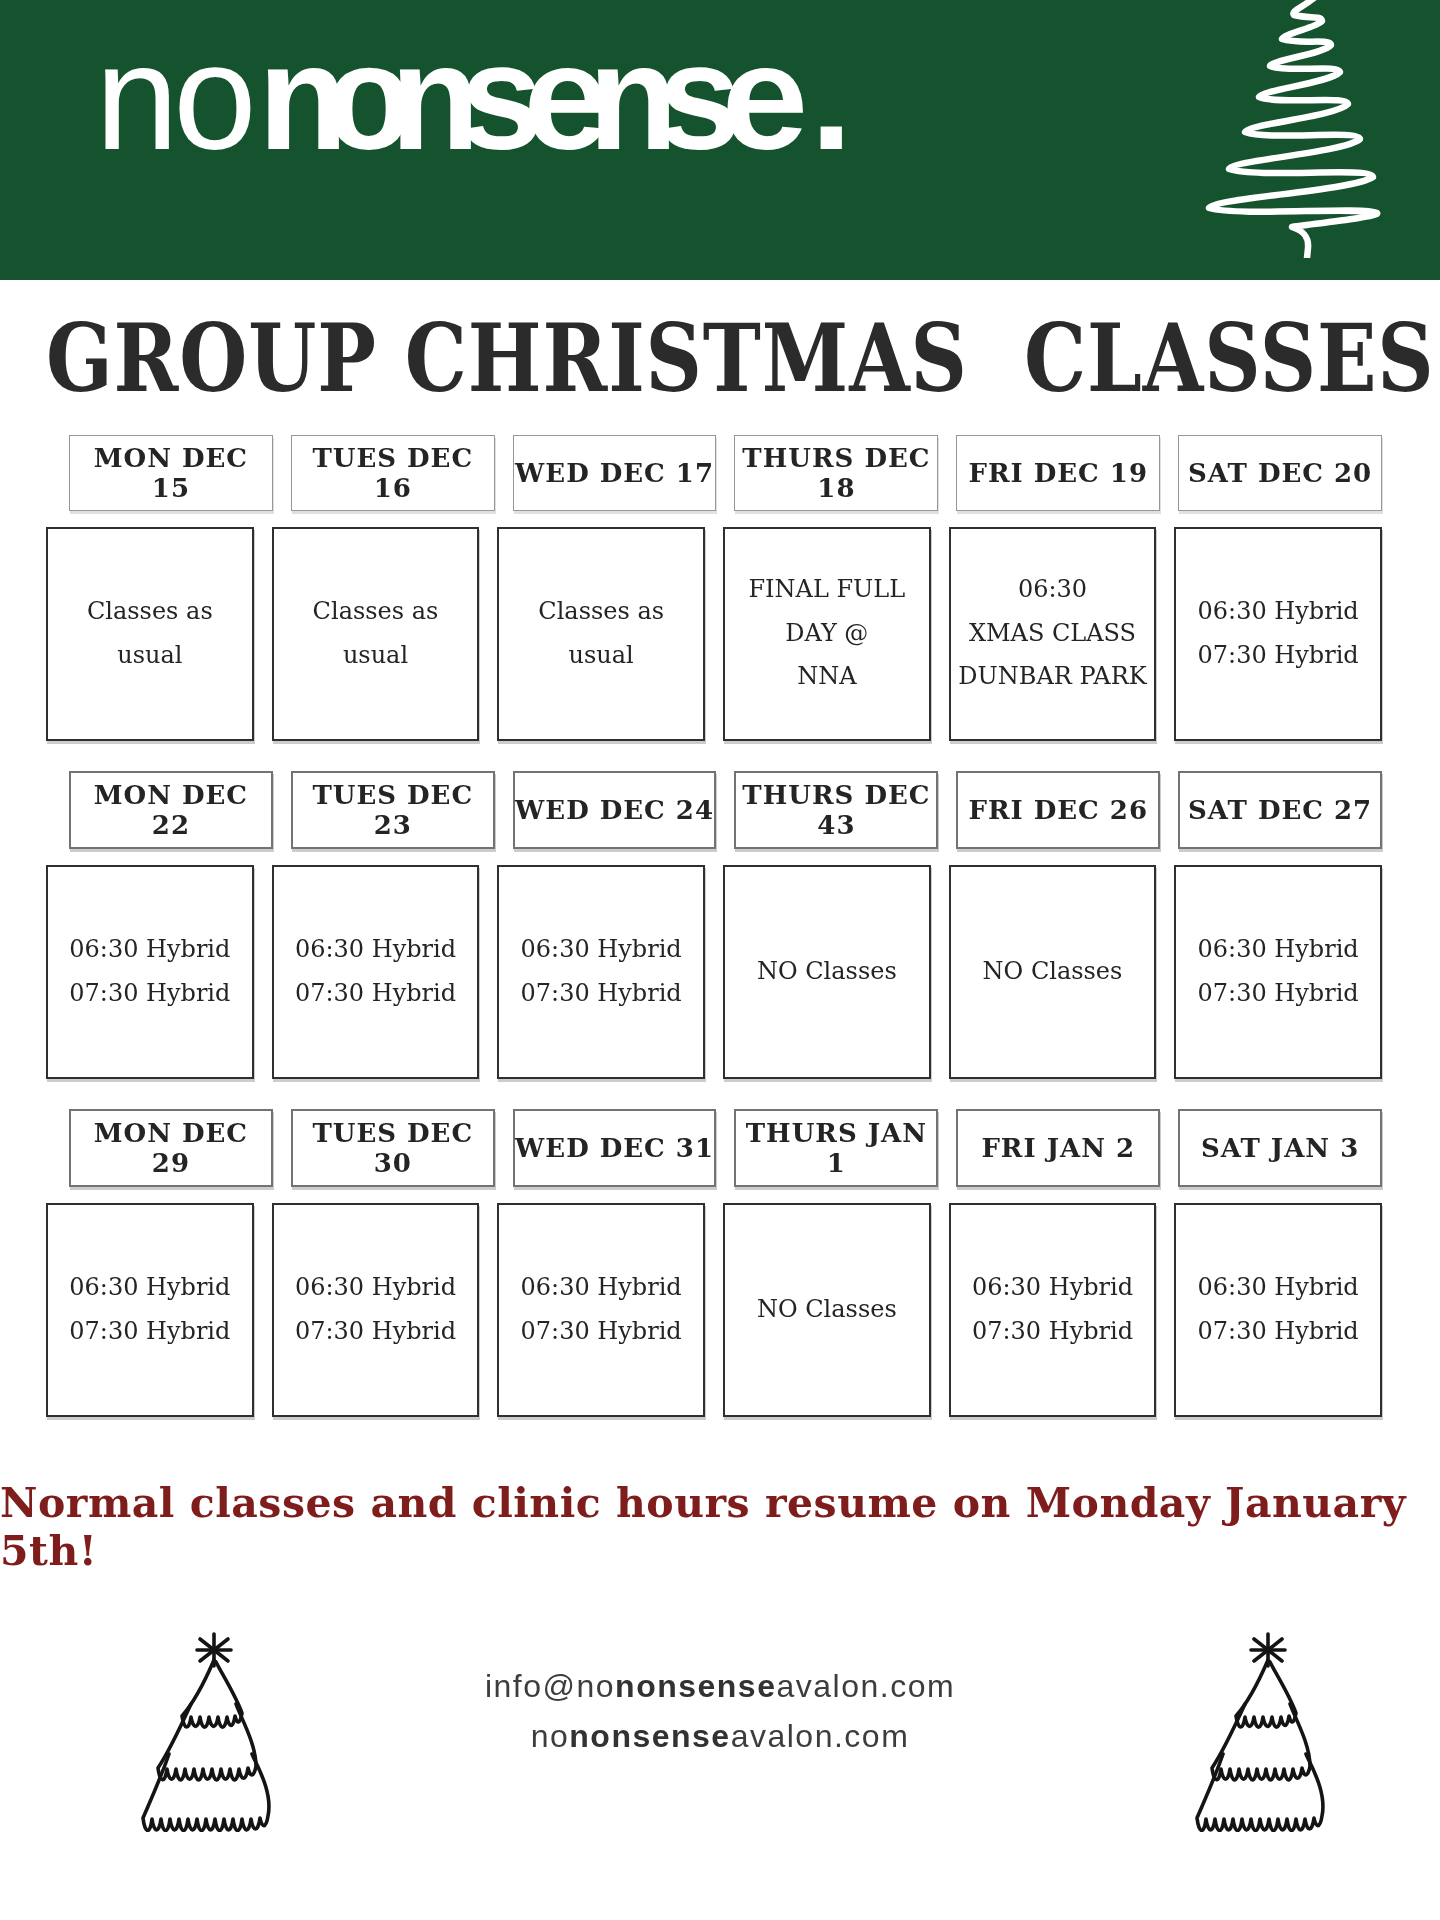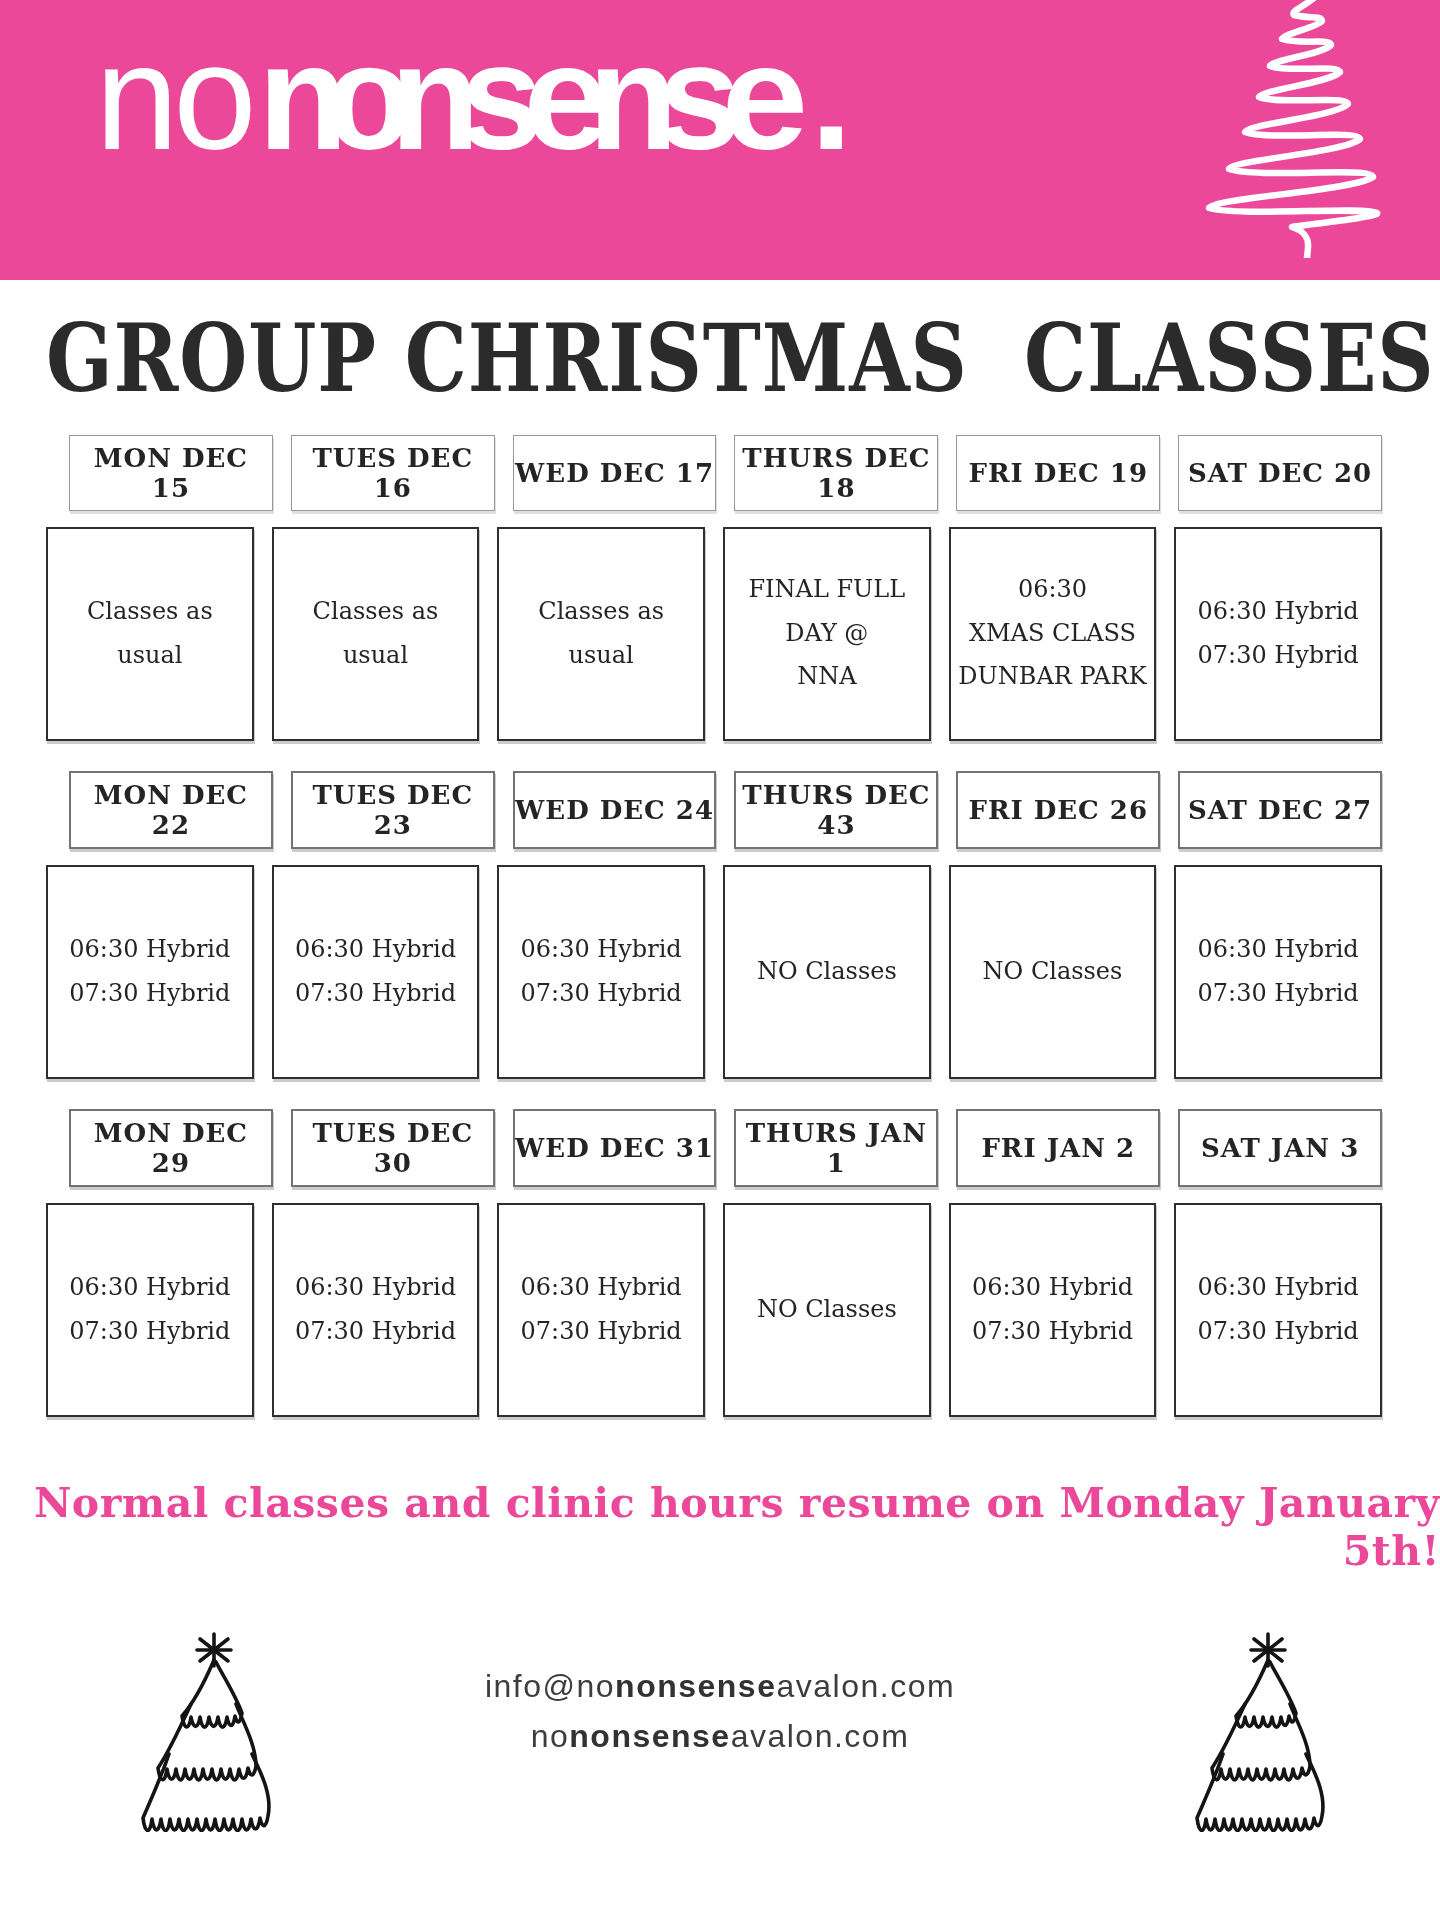--- a/index.html
+++ b/index.html
@@ -2,21 +2,21 @@
 <html><head>
 <meta charset="utf-8">
 <style>
   html,body{margin:0;padding:0;background:#e8e8e8;}
   .page{
     position:relative;width:1440px;height:1920px;background:#ffffff;
     margin:0 auto;overflow:hidden;font-family:"DejaVu Serif",serif;color:#262626;
   }
   
   .topbar{
-    position:relative;width:100%;height:280px;background:#ec4899;overflow:hidden;
+    position:relative;width:100%;height:280px;background:#14532d;overflow:hidden;
   }
   .logo{
     position:absolute;left:92px;top:34px;color:#ffffff;
     font-family:"Liberation Mono",monospace;font-size:150px;line-height:150px;
     white-space:nowrap;
   }
   .logo .logo-light{font-weight:400;letter-spacing:-12px;}
   .logo .logo-bold{font-weight:700;letter-spacing:-24px;margin-left:10px;}
   .scribble-tree{position:absolute;right:28px;top:-4px;}
   
@@ -40,22 +40,22 @@
   .week-1 .hcell{border:1px solid #979797;box-shadow:1px 3px 0 rgba(0,0,0,0.12);}
   .ccell{
     height:214px;background:#fff;border:2px solid #2f2f2f;
     box-shadow:1px 3px 0 rgba(0,0,0,0.20);
     display:flex;align-items:center;justify-content:center;
     font-size:24px;line-height:1.82;color:#242424;
     text-align:center;white-space:pre-line;padding:0 6px;box-sizing:border-box;
   }
   
   .notice{
-    margin-top:62px;text-align:right;font-size:41px;font-weight:700;
-    color:#ec4899;letter-spacing:0.5px;
+    margin-top:62px;text-align:left;font-size:41px;font-weight:700;
+    color:#7f1d1d;letter-spacing:0.5px;
   }
   
   .contact{
     margin-top:86px;text-align:center;
     font-family:"Liberation Sans",sans-serif;font-size:32px;line-height:1.58;
     color:#3d3d3d;letter-spacing:1.5px;font-weight:400;
   }
   .contact b{font-weight:700;color:#323232;}
   .corner-tree{position:absolute;bottom:0;}
   .corner-tree.left{left:138px;bottom:88px;}

